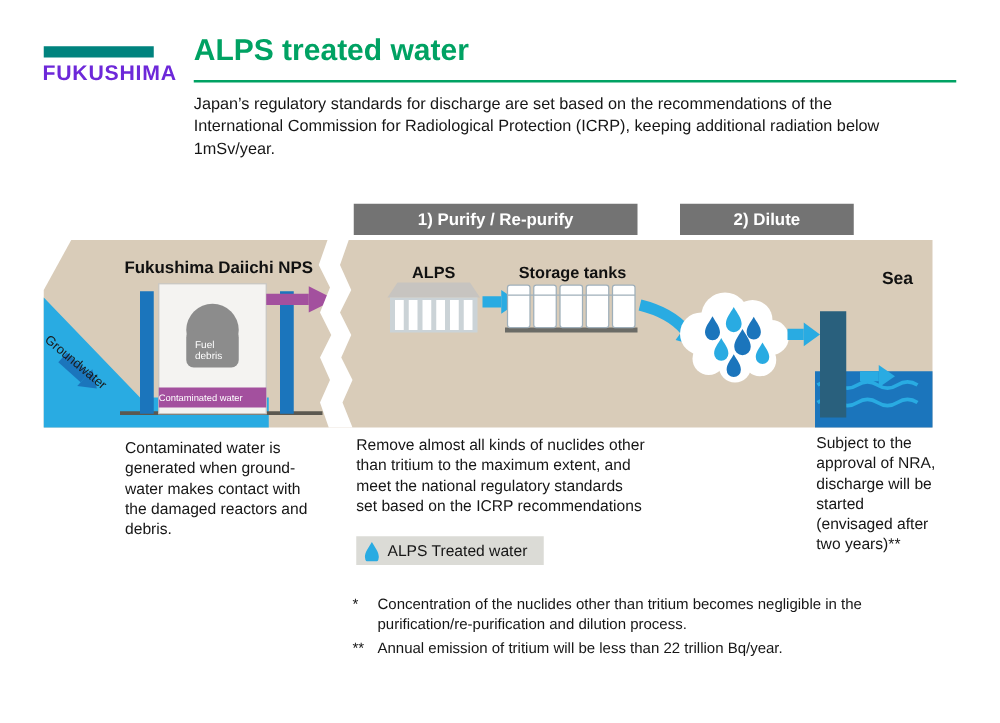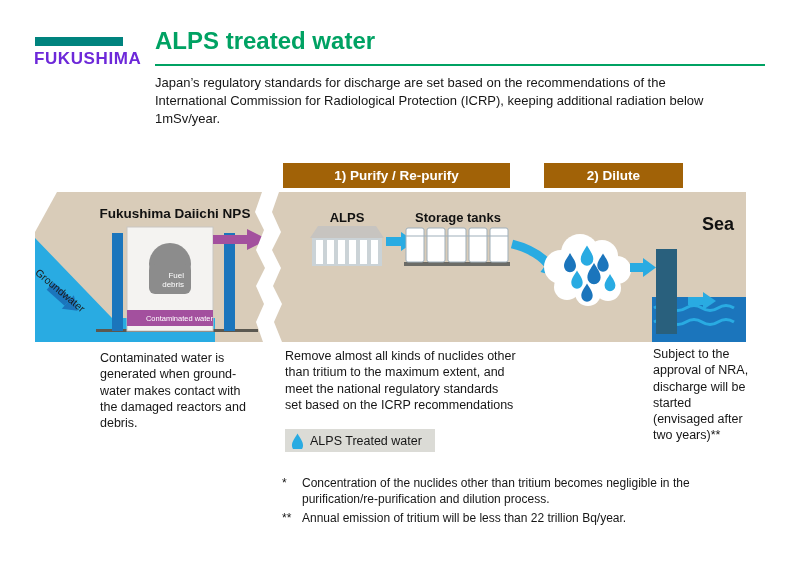--- a/index.html
+++ b/index.html
@@ -4,29 +4,29 @@
 <style>
   html,body{margin:0;padding:0;background:#fff;}
   body{font-family:"Liberation Sans", sans-serif;}
   .canvas{position:relative;width:800px;height:578px;background:#ffffff;overflow:hidden;}
   .abs{position:absolute;}
   .logo-bar{left:35px;top:37px;width:88px;height:9px;background:#00837E;}
   .logo-text{left:34px;top:49px;font-size:17px;font-weight:bold;color:#6d28d9;letter-spacing:0.6px;}
   .page-title{left:155px;top:27px;font-size:24px;font-weight:bold;color:#00A263;}
   .title-rule{left:155px;top:64px;width:610px;height:2px;background:#00A263;}
   .subtitle{left:155px;top:74px;width:584px;font-size:13px;line-height:1.38;color:#161616;}
-  .step-bar{top:163px;height:25px;background:#a16207;color:#fff;font-size:13.5px;font-weight:600;
+  .step-bar{top:163px;height:25px;background:#737373;color:#fff;font-size:13.5px;font-weight:600;
             display:flex;align-items:center;justify-content:center;}
   .dlabel{color:#111;font-weight:600;text-align:center;}
   .col{font-size:12.5px;line-height:1.3;color:#161616;}
   .badge{left:285px;top:429px;width:150px;height:23px;background:#DBDBD6;display:flex;align-items:center;
          gap:6px;padding-left:6px;font-size:12.5px;color:#161616;box-sizing:border-box;}
   .footnotes{left:282px;top:476px;width:480px;font-size:12px;line-height:1.3;color:#161616;}
   .fn-row{display:grid;grid-template-columns:20px 1fr;margin-bottom:4px;}
-  .tiny-white{color:#fff;text-align:right;position:absolute;}
+  .tiny-white{color:#fff;text-align:left;position:absolute;}
 </style>
 </head>
 <body>
 
 <div class="canvas">
 
   <div class="abs logo-bar"></div>
   <div class="abs logo-text">FUKUSHIMA</div>
   <div class="abs page-title">ALPS treated water</div>
   <div class="abs title-rule"></div>
@@ -138,21 +138,21 @@
       <polygon points="703,292 703,310 716,301" fill="#29ABE2"></polygon>
     </g>
   </svg>
 
   <div class="abs step-bar" style="left:283px;width:227px">1) Purify / Re-purify</div>
   <div class="abs step-bar" style="left:544px;width:139px">2) Dilute</div>
 
   <div class="abs dlabel" style="left:95px;top:206px;width:160px;font-size:13.5px">Fukushima Daiichi NPS</div>
   <div class="abs dlabel" style="left:315px;top:210px;width:64px;font-size:13px">ALPS</div>
   <div class="abs dlabel" style="left:408px;top:210px;width:100px;font-size:13px">Storage tanks</div>
-  <div class="abs dlabel" style="left:698px;top:214px;width:40px;font-size:18px">Sea</div>
+  <div class="abs dlabel" style="left:698px;top:214px;width:40px;font-size:14px">Sea</div>
   <div class="abs" style="left:41px;top:266px;font-size:10.5px;color:#1a1a1a;transform:rotate(40deg);transform-origin:0 0;">Groundwater</div>
   <div class="tiny-white" style="left:156px;top:271px;width:28px;font-size:8px;line-height:1.15">Fuel debris</div>
   <div class="tiny-white" style="left:127px;top:314px;width:86px;font-size:7.5px">Contaminated water</div>
 
   <div class="abs col" style="left:285px;top:348px;width:232px">Remove almost all kinds of nuclides other than tritium to the maximum extent, and meet the national regulatory standards set based on the ICRP recommendations</div>
   <div class="abs col" style="left:100px;top:350px;width:160px">Contaminated water is generated when ground-water makes contact with the damaged reactors and debris.</div>
   <div class="abs col" style="left:653px;top:346px;width:97px">Subject to the approval of NRA, discharge will be started (envisaged after two years)**</div>
 
   <div class="abs badge">
     <svg width="13" height="17" viewBox="-7 -10 14 17">

